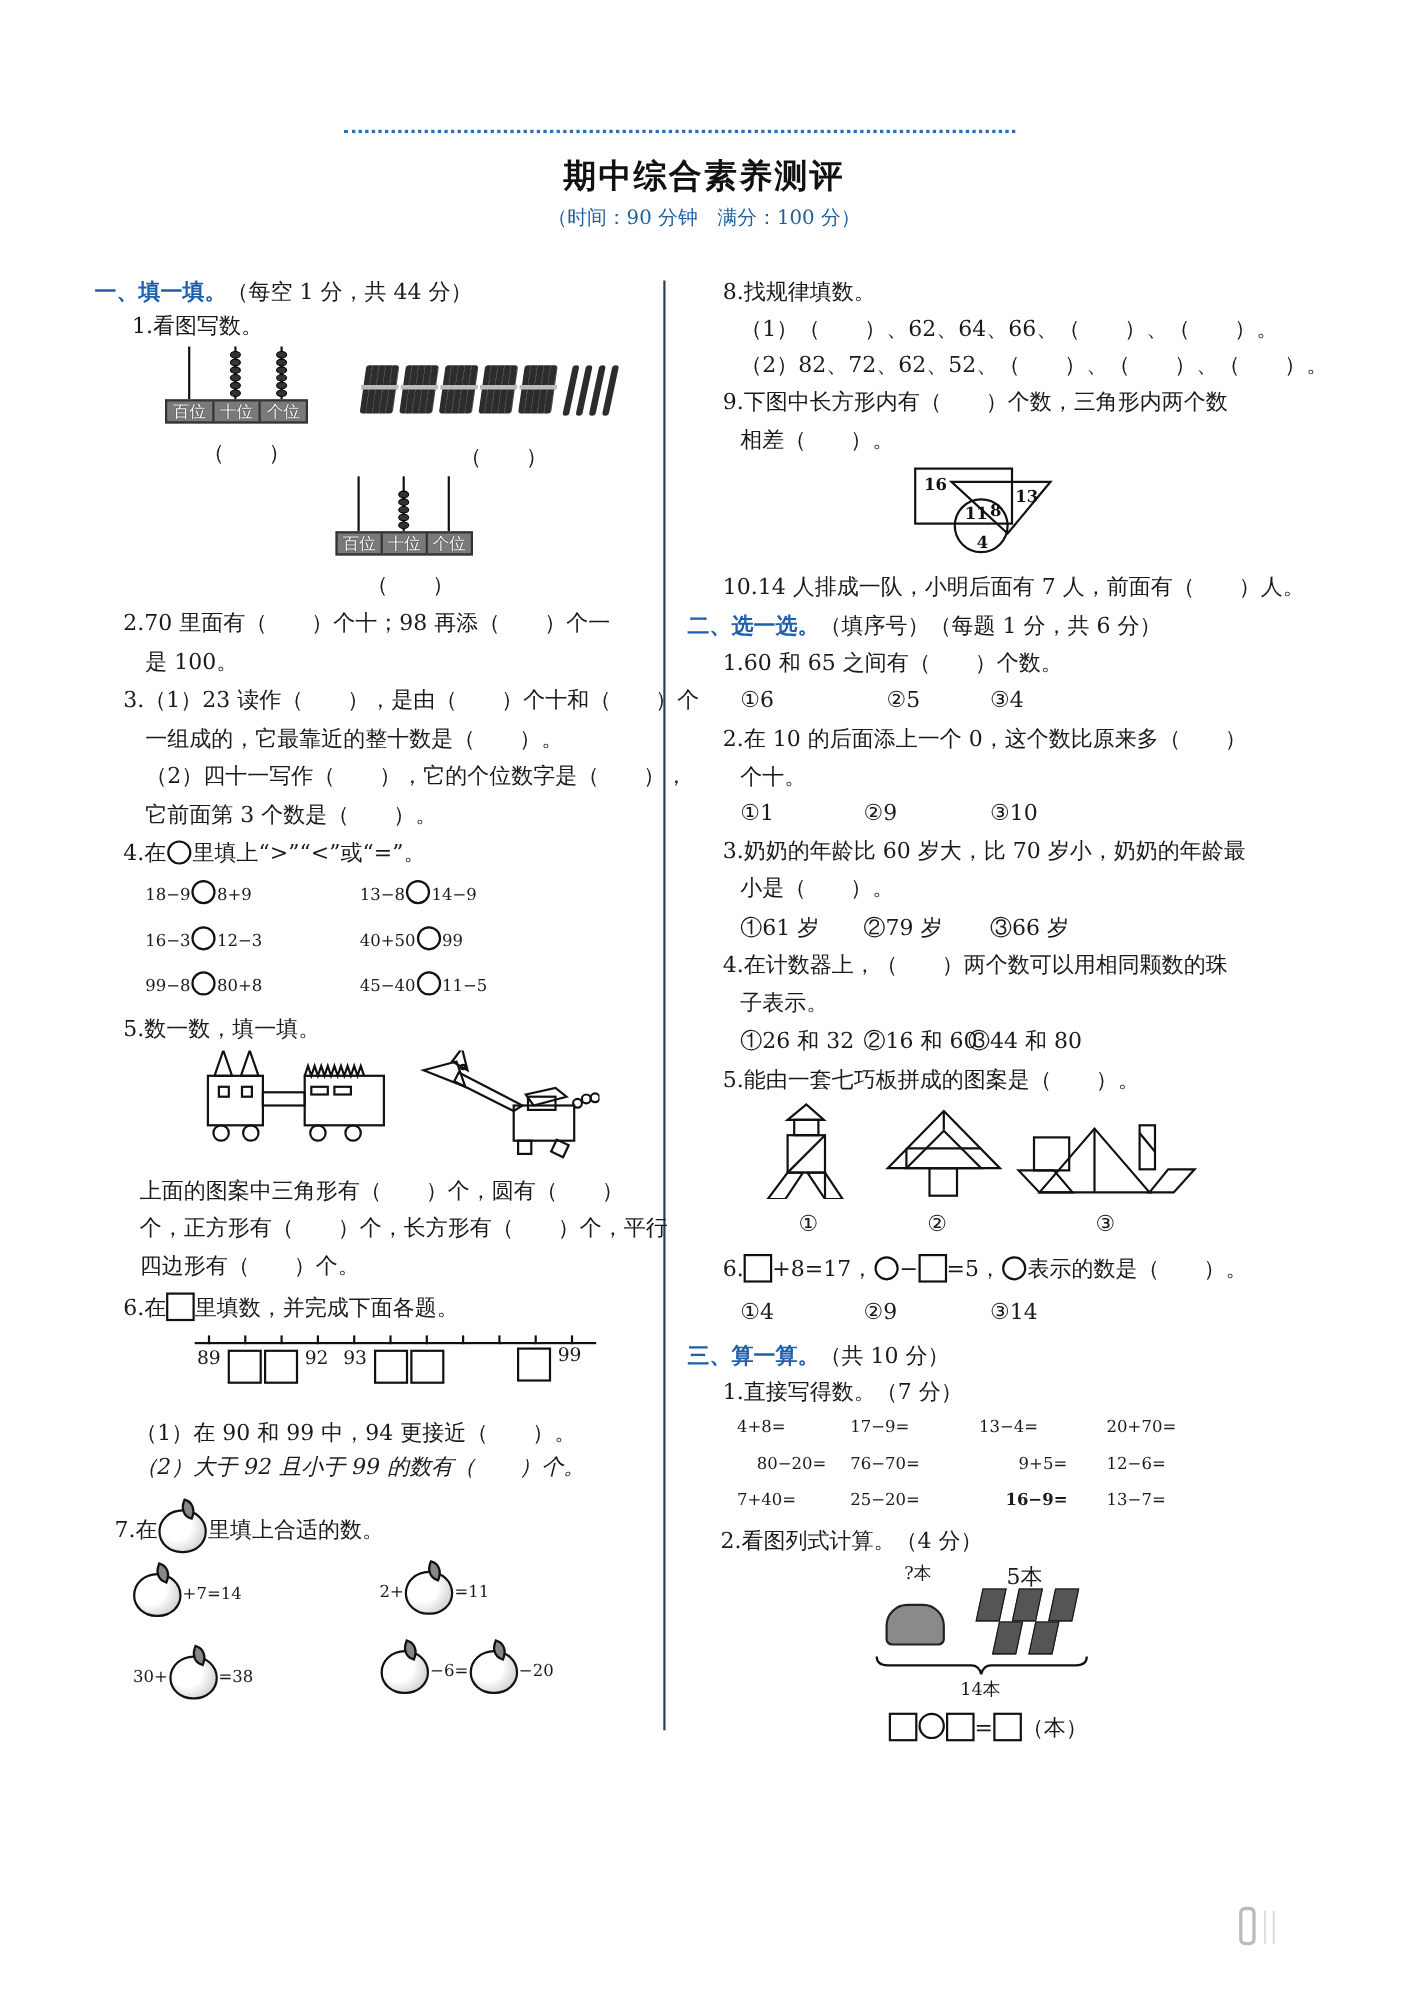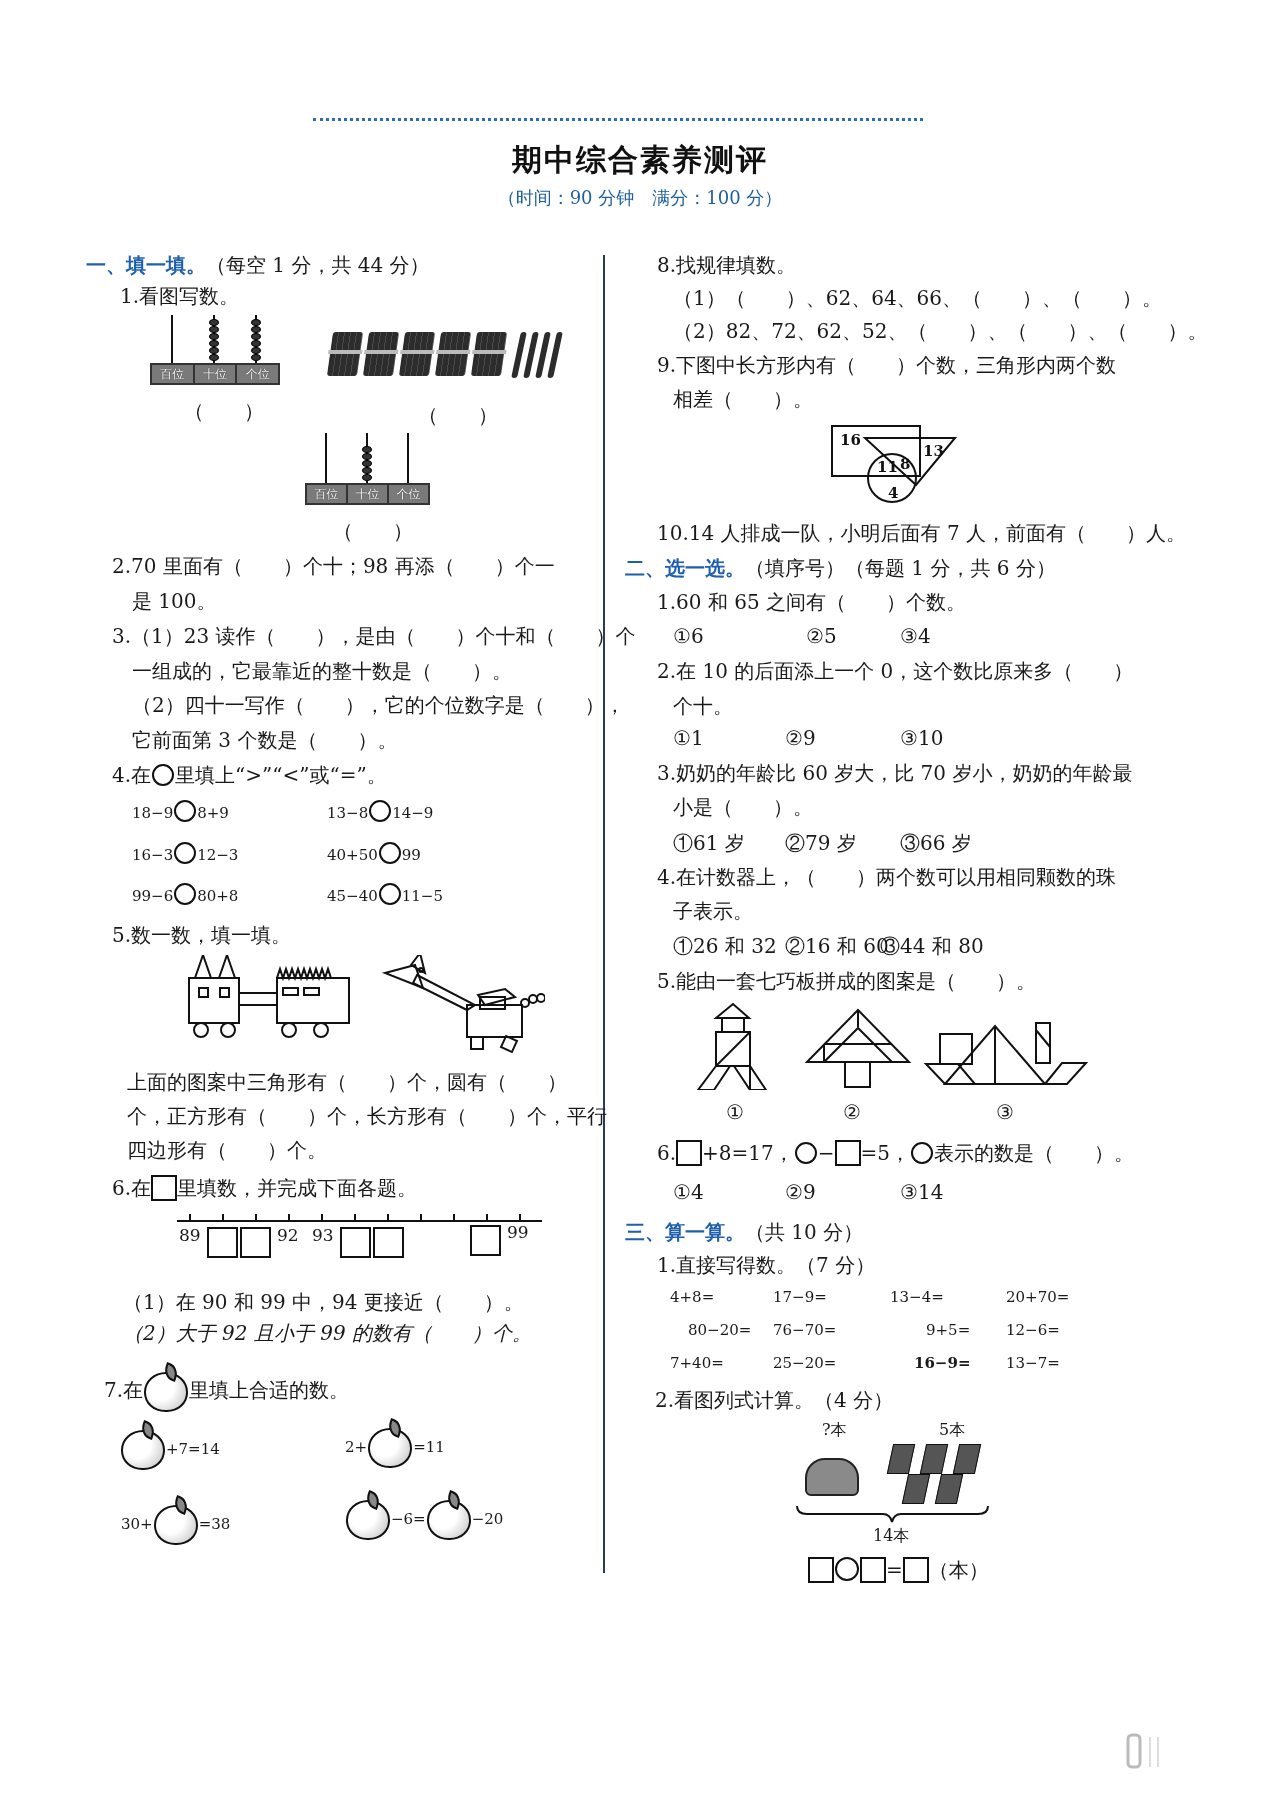--- a/index.html
+++ b/index.html
@@ -12,21 +12,21 @@
   .divider { position: absolute; left: 603px; top: 255px; width: 2px; height: 1318px; background: #2a3d4f; }
   .line { position: absolute; font-size: 20px; line-height: 26px; white-space: nowrap; }
   .sec { font-family: "DejaVu Sans", sans-serif; font-weight: bold; color: #1e5fae; }
   .secnote { color: #1a1a1a; font-weight: normal; font-family: "DejaVu Serif", serif; }
   .circ { display: inline-block; width: 22px; height: 22px; border: 2px solid #111; border-radius: 50%; vertical-align: -4px; margin: 0 1px; }
   .sq { display: inline-block; width: 26px; height: 26px; border: 2px solid #111; vertical-align: -6px; background: #fff; }
   .paren { position: absolute; font-size: 20px; }
   
   .abacus { position: absolute; }
   .abacus .base { position: absolute; left: 0; bottom: 0; height: 22px; background: #7a7a7a; border: 2px solid #333; display: flex; }
-  .abacus .base span { flex: 1; text-align: center; font-size: 12px; line-height: 18px; color: #fff; font-family: "DejaVu Sans", sans-serif; border-right: 2px solid #333; text-shadow: 0 0 1px #000; }
+  .abacus .base span { flex: 1; text-align: center; font-size: 15px; line-height: 18px; color: #fff; font-family: "DejaVu Sans", sans-serif; border-right: 2px solid #333; text-shadow: 0 0 1px #000; }
   .abacus .base span:last-child { border-right: none; }
   .rod { position: absolute; width: 2px; background: #111; bottom: 22px; }
   .bead { position: absolute; width: 10px; height: 7px; border-radius: 50%; background: #333; border: 1px solid #000; }
   
   .bundle { position: absolute; width: 30px; height: 44px; background: repeating-linear-gradient(90deg,#2c2c2c 0 5px,#4a4a4a 5px 6px); border-radius: 3px; transform: skewX(-8deg); }
   .bundle::after { content: ""; position: absolute; left: -2px; right: -2px; top: 18px; height: 4px; background: #bbb; }
   .stick { position: absolute; width: 6px; height: 46px; background: #2c2c2c; border-radius: 3px; transform: skewX(-12deg); }
   .opt { position: absolute; font-size: 20px; }
   .mathrow { position: absolute; font-size: 15px; font-family: "DejaVu Serif", serif; }
   .apple { display: inline-block; width: 44px; height: 40px; border: 2px solid #111; border-radius: 50% 50% 48% 48%; background: radial-gradient(circle at 35% 35%, #fff 40%, #bbb 100%); vertical-align: middle; position: relative; margin: 0 1px; }
@@ -109,21 +109,21 @@
 <div class="line" style="left:132px; top:692px;">（2）四十一写作（　　），它的个位数字是（　　），</div>
 <div class="line" style="left:132px; top:727px;">它前面第 3 个数是（　　）。</div>
 
 <div class="line" style="left:112px; top:762px;">
   <span>4.在</span><span class="circ"></span><span>里填上“&gt;”“&lt;”或“=”。</span>
 </div>
 <div class="mathrow" style="left:132px; top:800px;"><span>18−9</span><span class="circ"></span><span>8+9</span></div>
 <div class="mathrow" style="left:327px; top:800px;"><span>13−8</span><span class="circ"></span><span>14−9</span></div>
 <div class="mathrow" style="left:132px; top:842px;"><span>16−3</span><span class="circ"></span><span>12−3</span></div>
 <div class="mathrow" style="left:327px; top:842px;"><span>40+50</span><span class="circ"></span><span>99</span></div>
-<div class="mathrow" style="left:132px; top:883px;"><span>99−6</span><span class="circ"></span><span>80+8</span></div>
+<div class="mathrow" style="left:132px; top:883px;"><span>99−8</span><span class="circ"></span><span>80+8</span></div>
 <div class="mathrow" style="left:327px; top:883px;"><span>45−40</span><span class="circ"></span><span>11−5</span></div>
 
 <div class="line" style="left:112px; top:922px;">5.数一数，填一填。</div>
 <svg class="abs" style="left:185px; top:955px;" width="360" height="100">
   <g fill="none" stroke="#111" stroke-width="2">
 
     <polygon points="10,23 18,0 26,23"></polygon>
       <polygon points="34,23 42,0 50,23"></polygon>
     <rect x="4" y="23" width="50" height="45"></rect>
     <rect x="14" y="33" width="9" height="9"></rect>
@@ -296,21 +296,21 @@
   <div class="mathrow" style="left:1006px; top:1321px;">12−6=</div>
   <div class="mathrow" style="left:670px; top:1354px;">7+40=</div>
   <div class="mathrow" style="left:773px; top:1354px;">25−20=</div>
   <div class="mathrow" style="left:914px; top:1354px;font-weight:bold;">16−9=</div>
   <div class="mathrow" style="left:1006px; top:1354px;">13−7=</div>
 </div>
 
 <div class="line" style="left:655px; top:1387px;">2.看图列式计算。（4 分）</div>
 <div class="abs" style="left:795px; top:1418px; width:200px; height:170px;">
   <span class="abs" style="left:27px; top:2px; font-size:16px;">?本</span>
-  <span class="abs" style="left:144px; top:2px; font-size:16px;">5本</span>
+  <span class="abs" style="left:120px; top:2px; font-size:20px;">5本</span>
   <div class="abs" style="left:10px; top:40px; width:54px; height:38px; background:#8a8a8a; border:2px solid #222; border-radius:20px 20px 6px 6px;"></div>
   <div class="abs" style="left:95px; top:26px; width:22px; height:30px; background:#555; border:1px solid #111; transform:skewX(-12deg);"></div>
   <div class="abs" style="left:128px; top:26px; width:22px; height:30px; background:#555; border:1px solid #111; transform:skewX(-12deg);"></div>
   <div class="abs" style="left:161px; top:26px; width:22px; height:30px; background:#555; border:1px solid #111; transform:skewX(-12deg);"></div>
   <div class="abs" style="left:110px; top:56px; width:22px; height:30px; background:#555; border:1px solid #111; transform:skewX(-12deg);"></div>
   <div class="abs" style="left:143px; top:56px; width:22px; height:30px; background:#555; border:1px solid #111; transform:skewX(-12deg);"></div>
   <svg class="abs" style="left:0; top:86px;" width="195" height="20">
     <path d="M2,2 Q2,10 12,10 L88,10 Q95,10 97,18 Q99,10 106,10 L183,10 Q193,10 193,2" fill="none" stroke="#111" stroke-width="2"></path>
   </svg>
   <span class="abs" style="left:78px; top:108px; font-size:16px;">14本</span>

